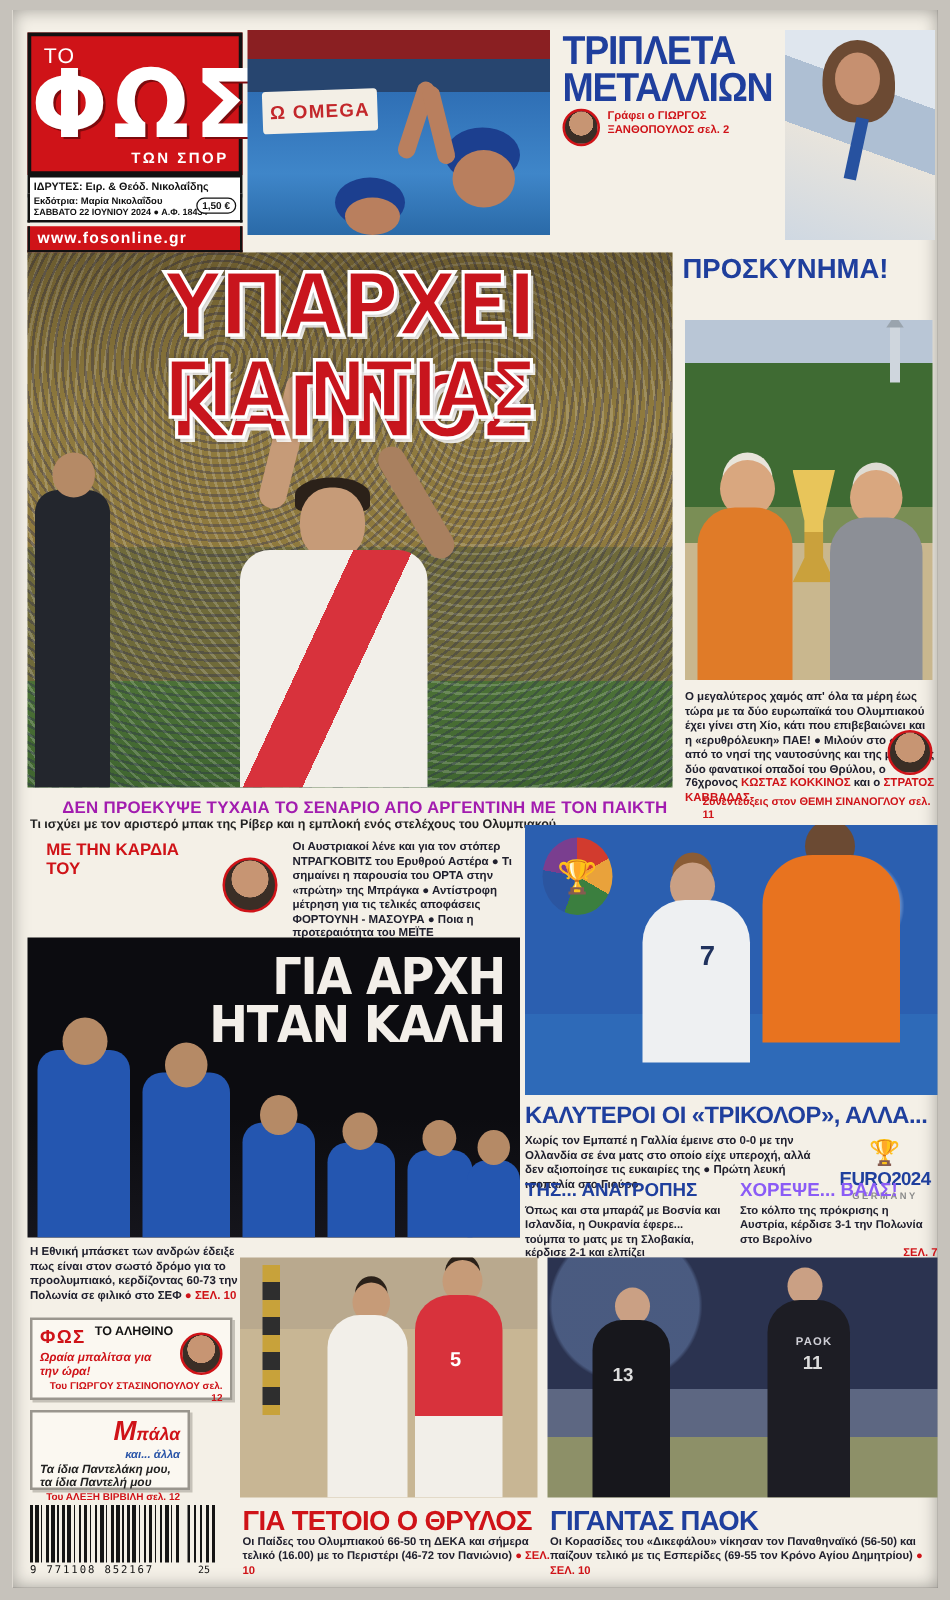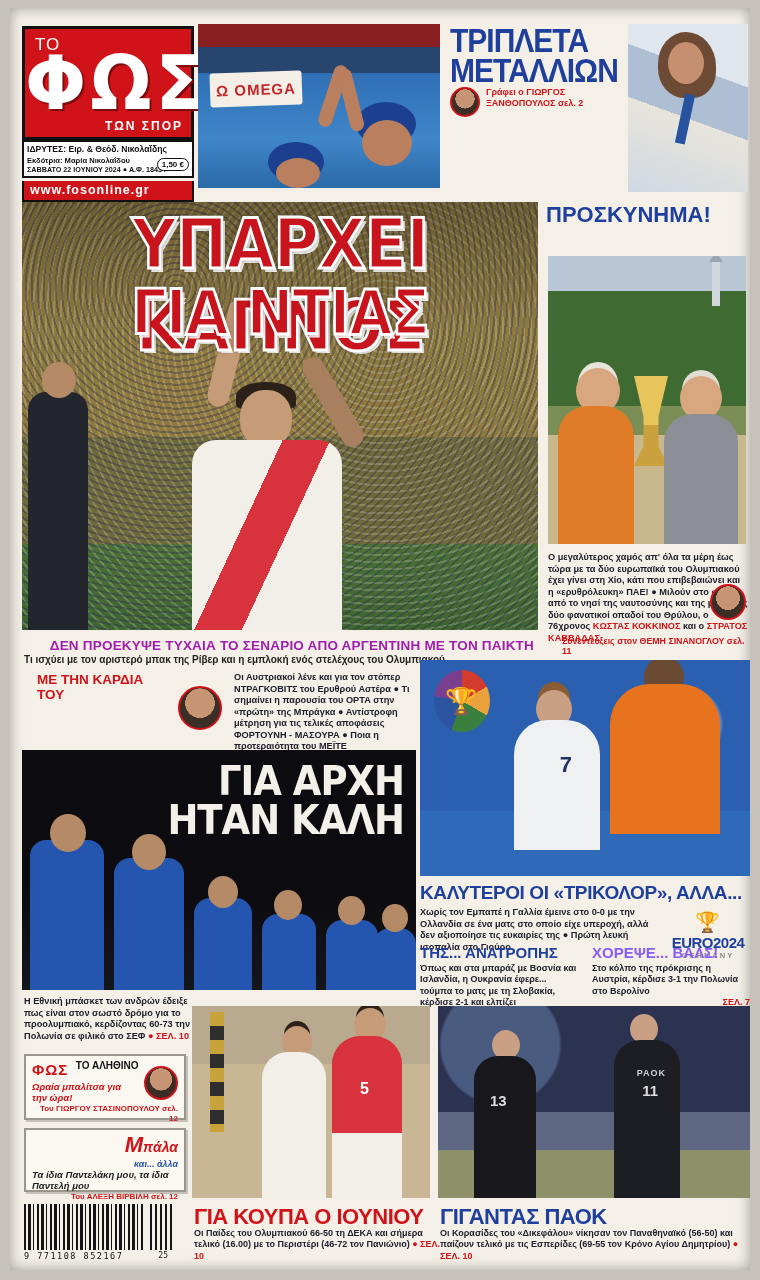--- a/index.html
+++ b/index.html
@@ -122,21 +122,21 @@
   .bb-caption { left:14px; top:988px; width:172px; font-size:9.2px; line-height:1.25; color:#20202e; font-weight:bold; }
 
   
   .fbox { background:#fbf8f1; border:2px solid #9a968e; box-shadow:2px 2px 0 #c5c1b8; padding:5px 6px; }
   .fos1 { left:14px; top:1046px; width:162px; height:66px; }
   .fos1 .lg { color:#cf1318; font-weight:800; font-size:15px; display:inline-block; letter-spacing:1px; }
   .fos1 .lg2 { color:#111; font-weight:800; font-size:10px; display:inline-block; vertical-align:top; line-height:1.05; margin-left:3px; }
   .fos1 .quote { color:#cf1318; font-style:italic; font-weight:bold; font-size:9.5px; margin-top:2px; width:90px; }
   .fos1 .byline-red { text-align:right; margin-top:1px; font-size:8px; }
   .fos1 .avatar { position:absolute; right:6px; top:10px; width:34px; height:34px; }
-  .fos2 { left:14px; top:1120px; width:162px; height:64px; }
+  .fos2 { left:14px; top:1120px; width:128px; height:64px; }
   .fos2 .bala-m { color:#cf1318; font-weight:800; font-size:22px; font-style:italic; }
   .fos2 .bala-rest { color:#cf1318; font-weight:800; font-size:14px; font-style:italic; }
   .fos2 .bala-sub { color:#2a55a8; font-style:italic; font-size:9px; font-weight:bold; }
   .fos2 .quote { color:#222; font-style:italic; font-weight:bold; font-size:9.5px; }
   .fos2 .byline-red { text-align:right; font-size:8px; margin-top:1px; }
   .barcode { left:14px; top:1196px; width:120px; }
   .bars { height:46px; background:repeating-linear-gradient(90deg,#151515 0 2px, transparent 2px 4px, #151515 4px 7px, transparent 7px 9px, #151515 9px 10px, transparent 10px 13px); }
   .bars-ad { position:absolute; right:-28px; top:0; width:22px; height:46px; background:repeating-linear-gradient(90deg,#151515 0 2px, transparent 2px 5px); }
   .bc-digits { font-size:8.5px; letter-spacing:1.5px; color:#111; margin-top:1px; font-family:"DejaVu Sans Mono", monospace; }
   .bc-addon { position:absolute; right:-24px; top:47px; font-size:8px; color:#111; font-family:"DejaVu Sans Mono", monospace; }
@@ -328,21 +328,21 @@
   </div>
 
   <div class="abs ph youth-photo">
     <div class="y-pole"></div>
     <div class="y-p1h"></div>
     <div class="y-p1"></div>
     <div class="y-p2h"></div>
     <div class="y-p2"></div>
     <div class="y-num">5</div>
   </div>
-  <div class="abs cup-title">ΓΙΑ ΚΟΥΠΑ Ο ΙΟΥΝΙΟΥ</div>
+  <div class="abs cup-title">ΓΙΑ ΤΕΤΟΙΟ Ο ΘΡΥΛΟΣ</div>
   <div class="abs cup-body">
     <span>Οι Παίδες του Ολυμπιακού 66-50 τη ΔΕΚΑ και σήμερα τελικό (16.00) με το Περιστέρι (46-72 τον Πανιώνιο) </span><span class="pageref">● ΣΕΛ. 10</span>
   </div>
 
   <div class="abs ph paok-photo">
     <div class="pk-p1h"></div>
     <div class="pk-p1"></div>
     <div class="pk-n13">13</div>
     <div class="pk-p2h"></div>
     <div class="pk-p2"></div>

